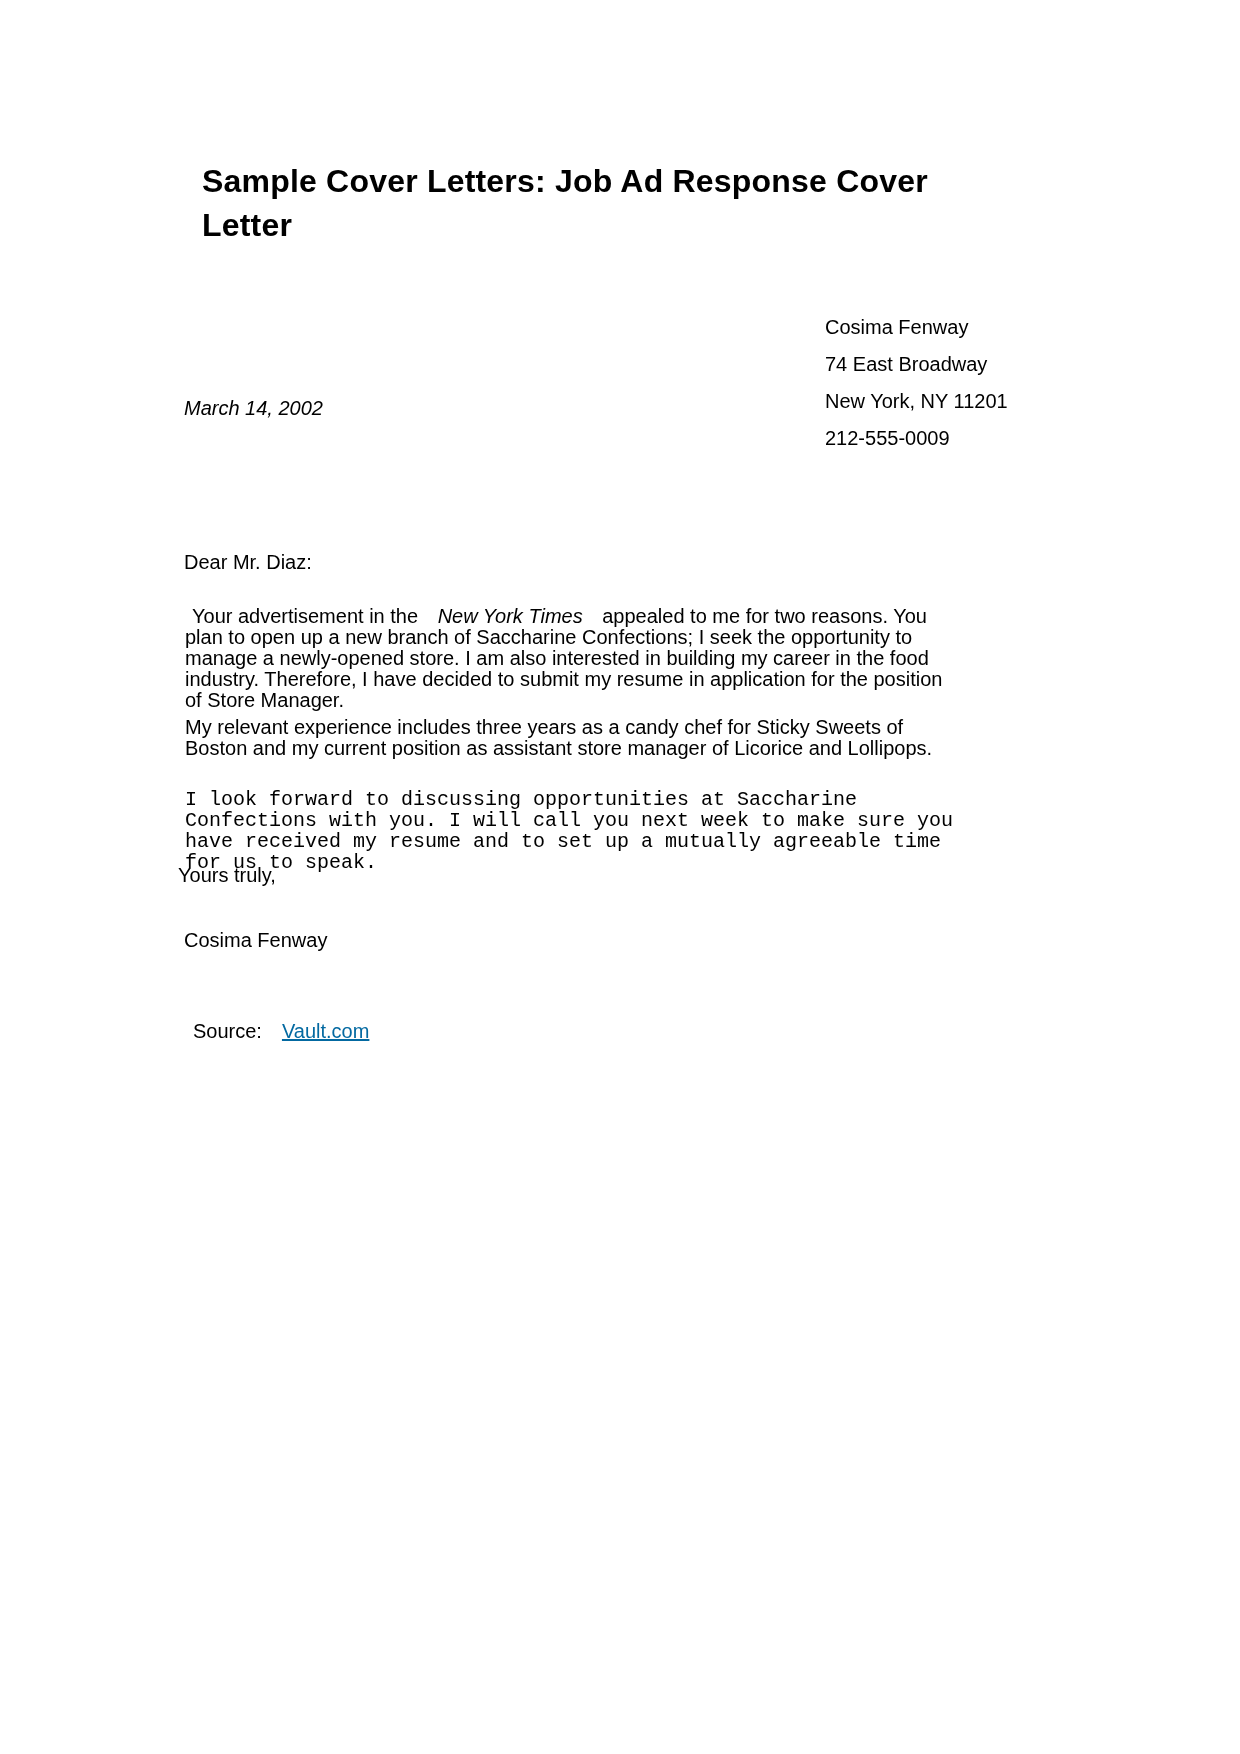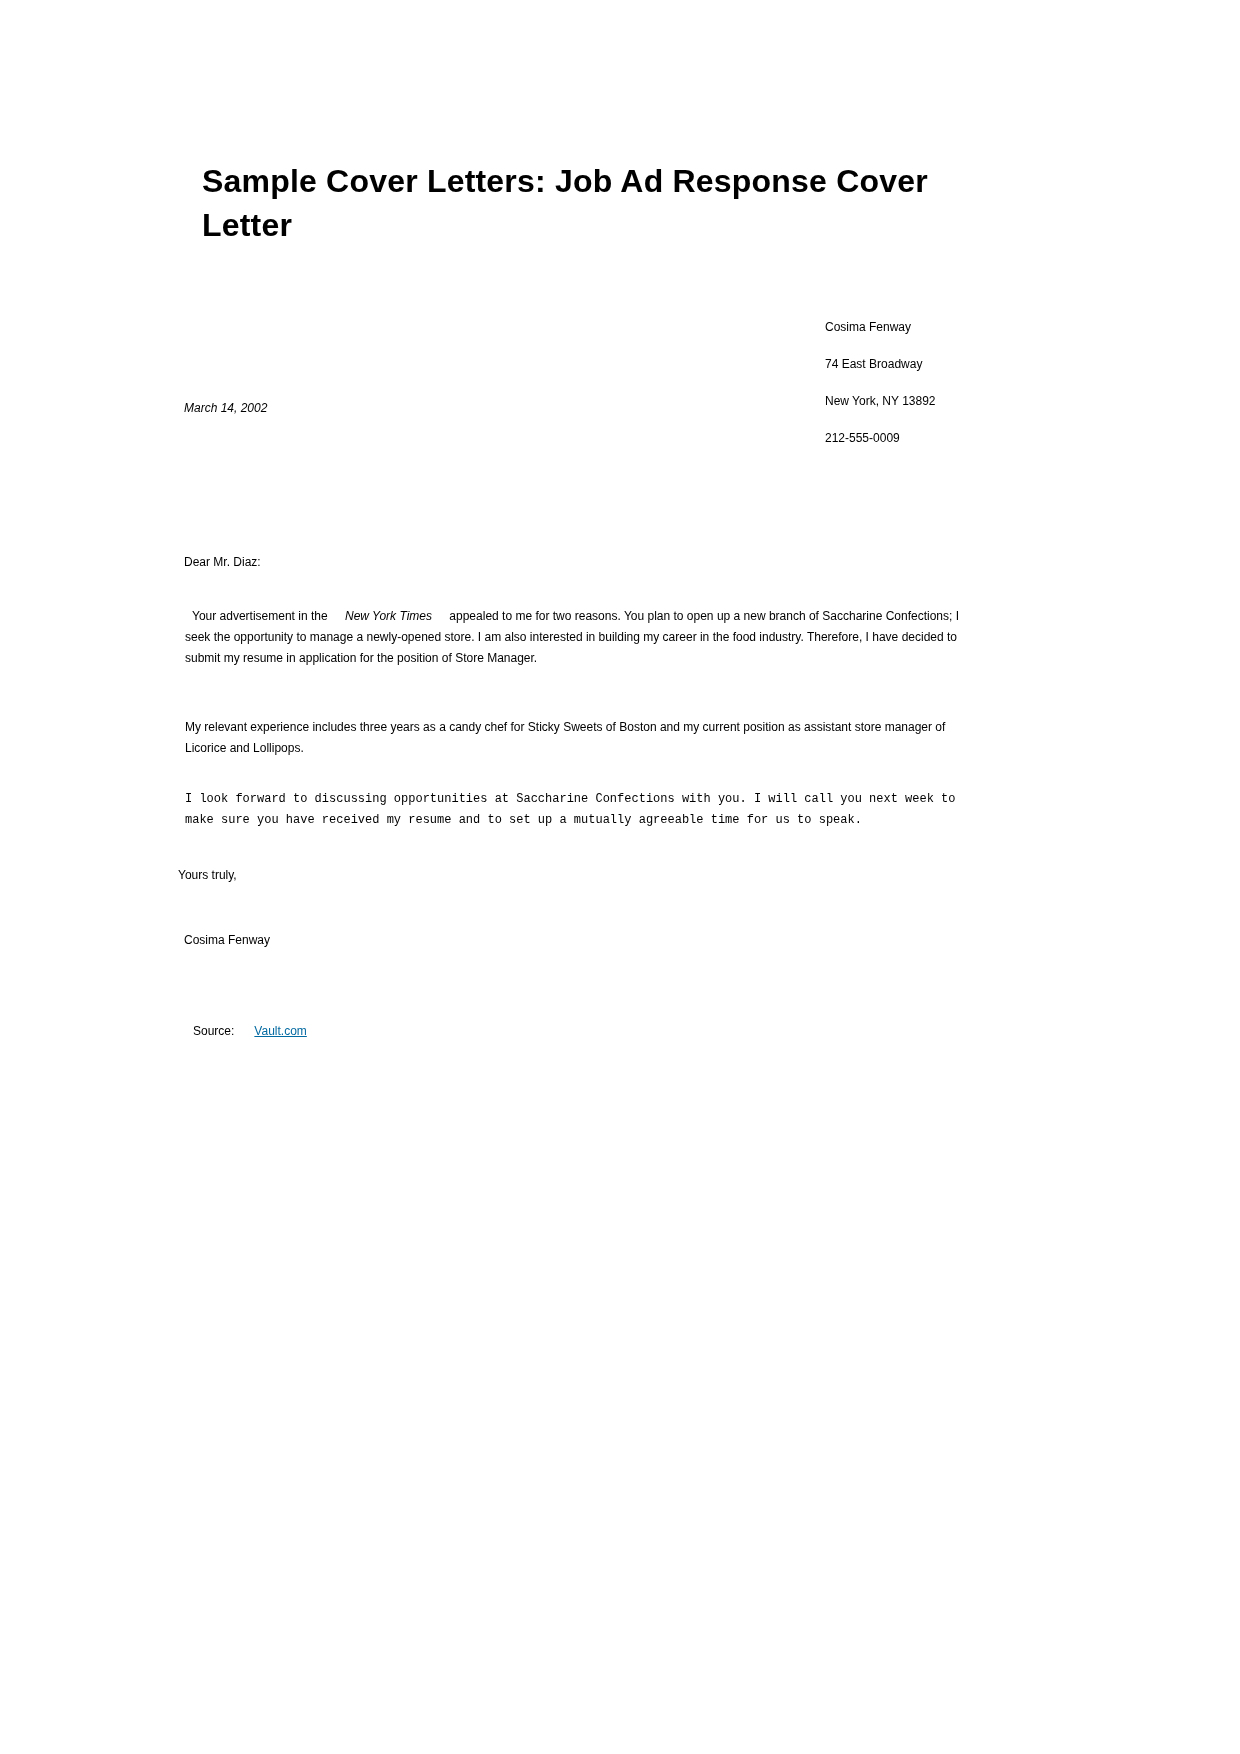--- a/index.html
+++ b/index.html
@@ -20,21 +20,21 @@
     left: 181px;
     top: 138px;
     width: 800px;
     font-size: 32px;
     font-weight: bold;
     line-height: 44px;
     letter-spacing: 0.2px;
   }
   .block {
     position: absolute;
-    font-size: 12px;
+    font-size: 20px;
     line-height: 21px;
   }
   .sender {
     left: 797px;
     top: 288px;
     line-height: 23px;
   }
   .date-line {
     left: 163px;
     top: 377px;
@@ -70,21 +70,21 @@
 </head>
 <body>
 
 <div class="page" style="color: rgb(0, 0, 0); background: rgb(255, 255, 255);">
 
   <h1 class="doc-title">Sample Cover Letters: Job Ad Response Cover Letter</h1>
 
   <div class="block sender">
     <div>Cosima Fenway</div>
     <div>74 East Broadway</div>
-    <div>New York, NY 13892</div>
+    <div>New York, NY 11201</div>
     <div>212-555-0009</div>
   </div>
 
   <div class="block date-line">March 14, 2002</div>
 
 
   <div class="block salutation">Dear Mr. Diaz:</div>
 
   <p class="block para p1">
     <span>Your advertisement in the </span><span class="italic">New York Times</span><span> appealed to me for two reasons. You plan to open up a new branch of Saccharine Confections; I seek the opportunity to manage a newly-opened store. I am also interested in building my career in the food industry. Therefore, I have decided to submit my resume in application for the position of Store Manager.</span>

